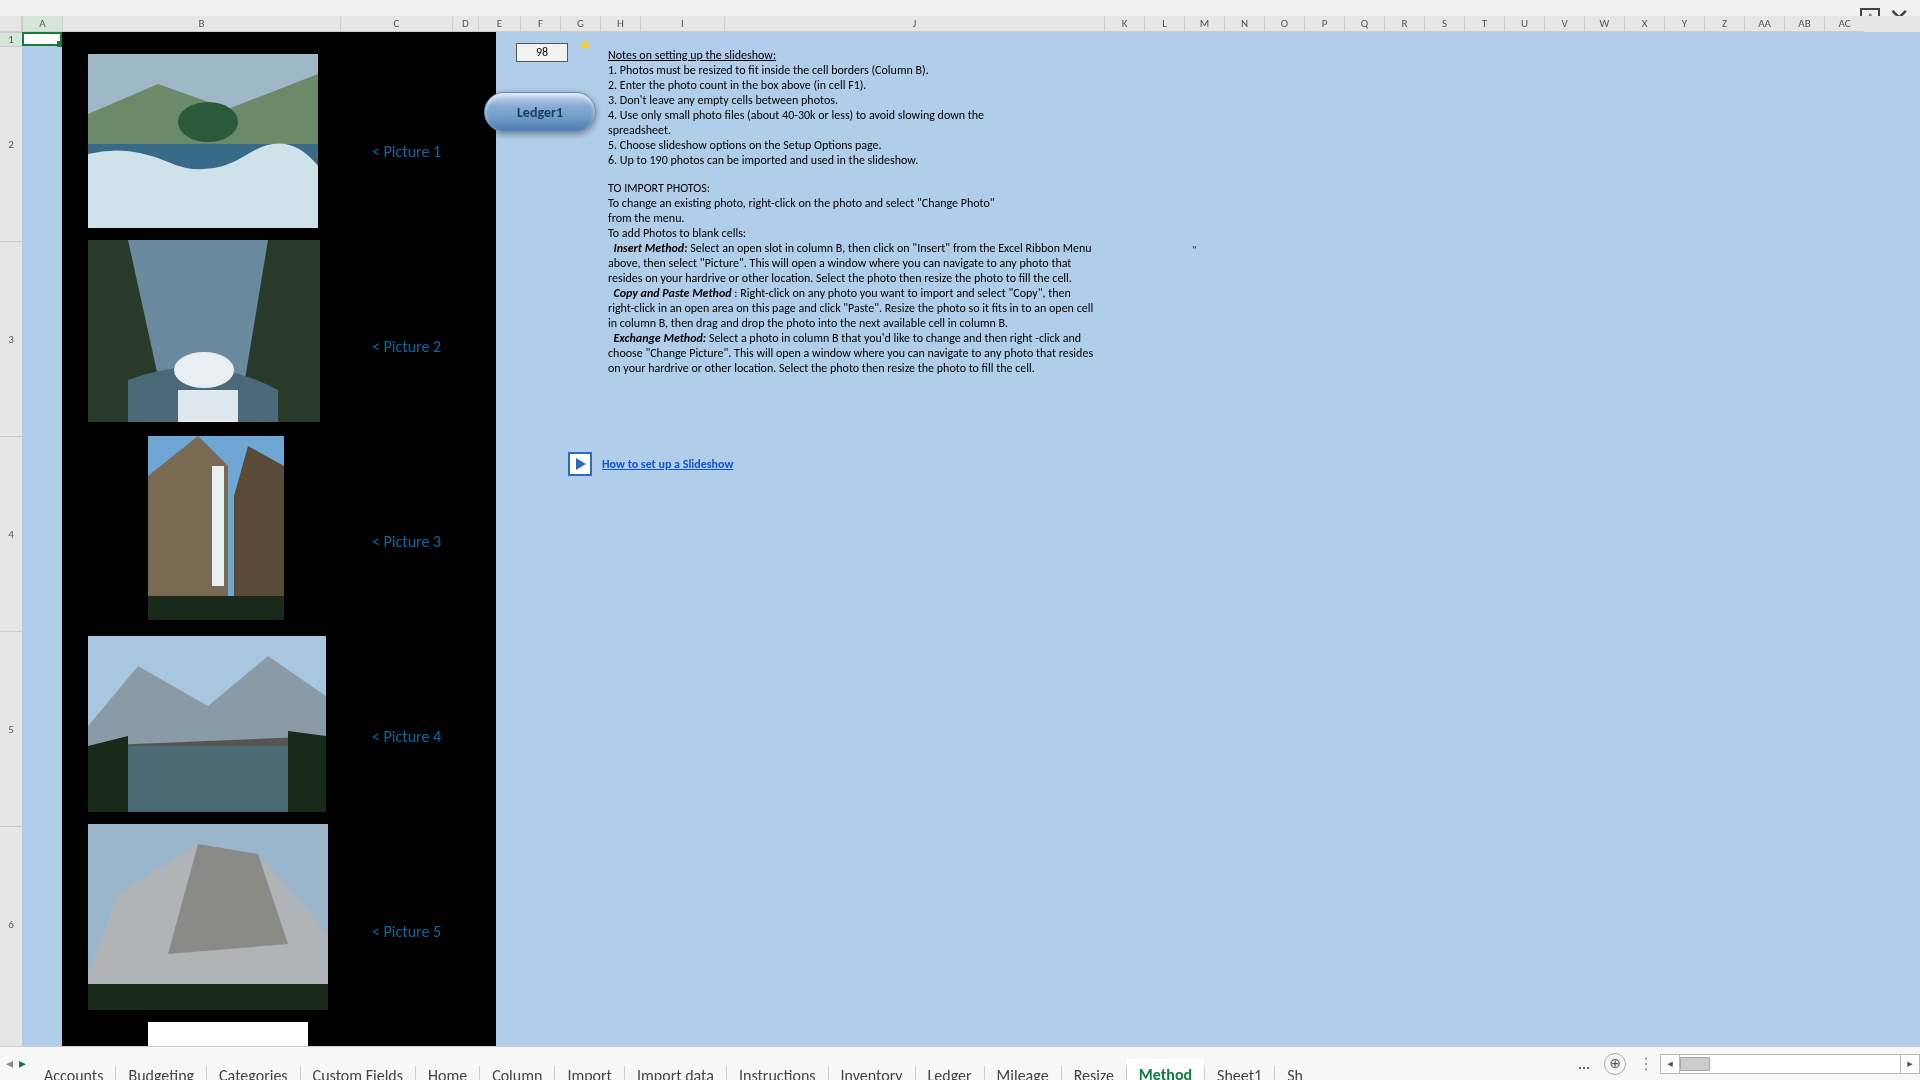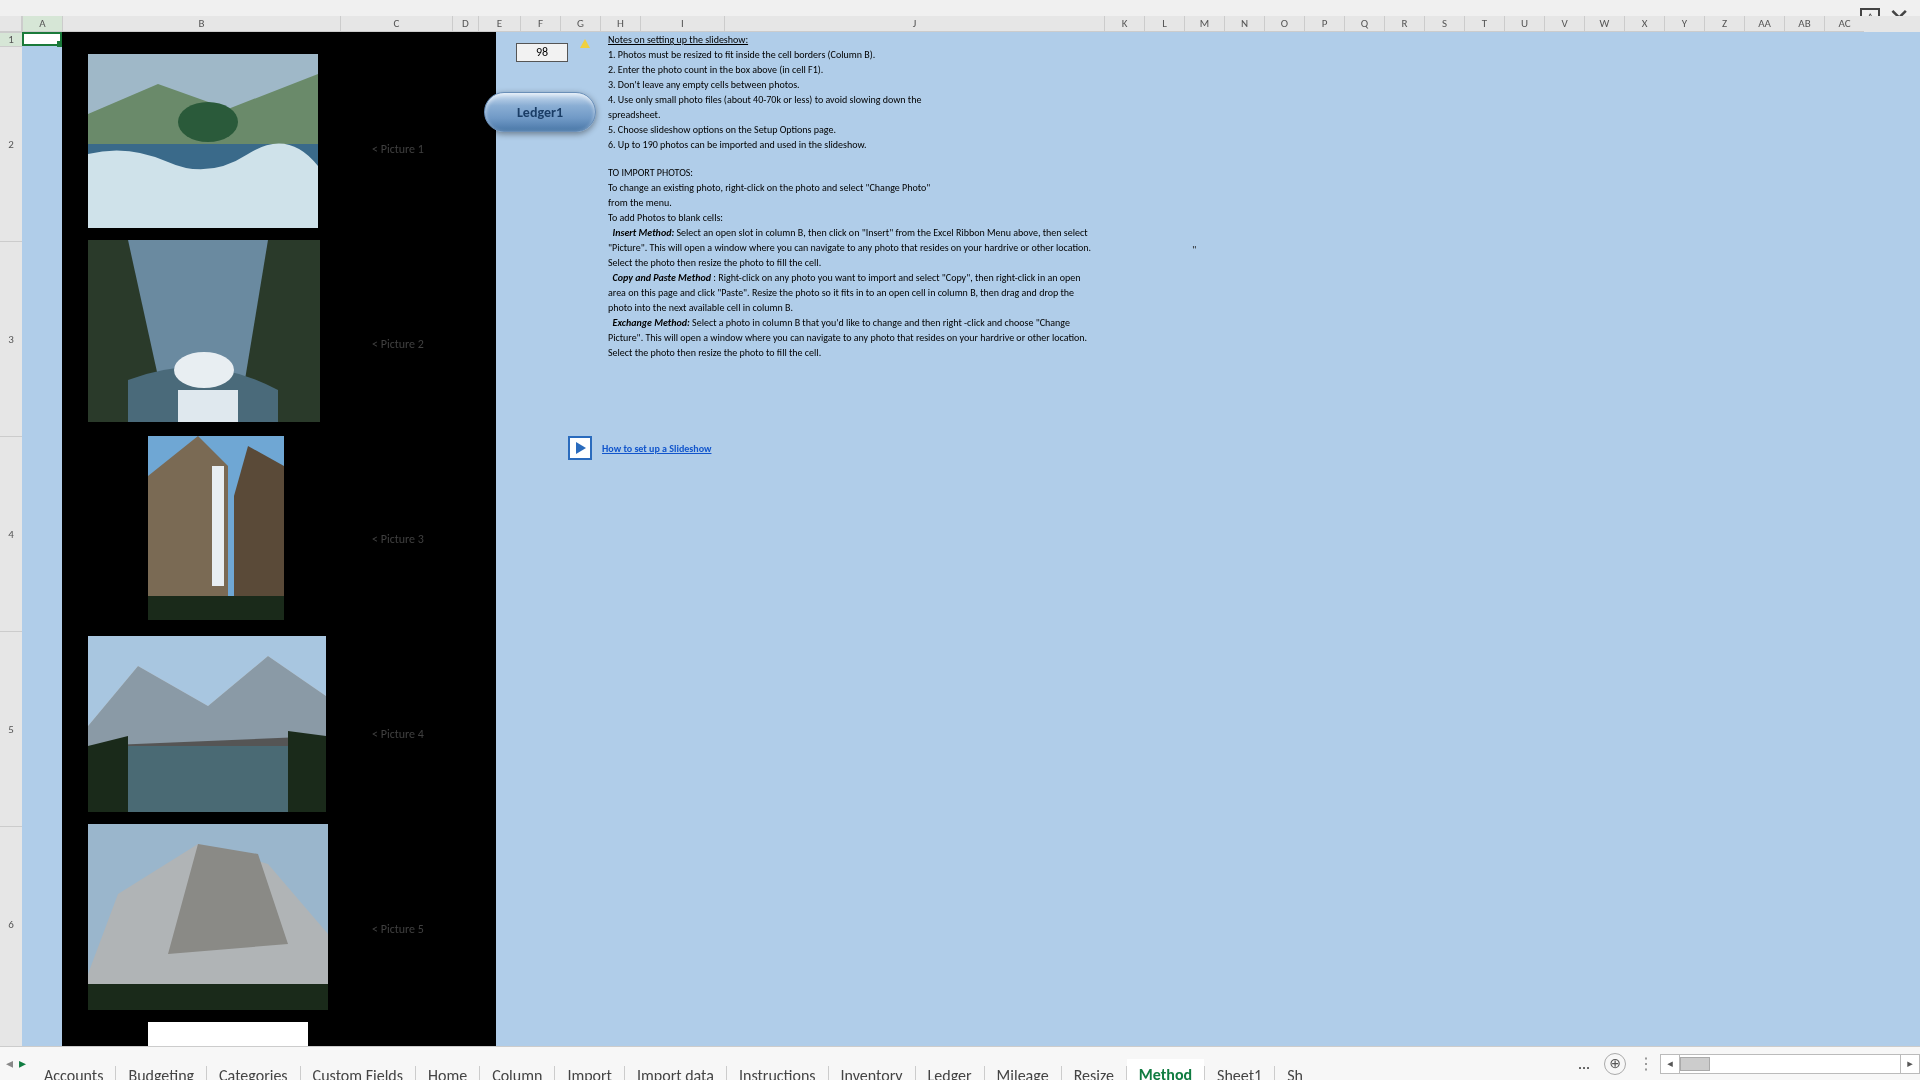--- a/index.html
+++ b/index.html
@@ -39,34 +39,34 @@
 .black-b svg.ph-svg { position:absolute; }
 
 
 .gutter { position:absolute; left:22px; top:32px; width:18px; height:1012px; background:#a7c6e5; }
 .gutter .vtxt { position:absolute; left:2px; width:14px; font-size:11px; color:#444; writing-mode:vertical-rl; white-space:nowrap; }
 
 
 .black-c { position:absolute; left:318px; top:0; width:156px; height:100%; background:#000; }
 
 
-.pic-label { position:absolute; color:#404040; font-size:12px; left:350px; }
+.pic-label { position:absolute; color:#0369a1; font-size:16px; left:350px; }
 
 
 .pc-label { position:absolute; left:408px; top:14px; font-size:12px; color:#000; }
 .pc-box { position:absolute; left:494px; top:11px; width:52px; height:19px; background:#f2f2f2; border:1px solid #555; text-align:center; font-size:12px; line-height:17px; color:#000; }
 
 
 .warn-tri { position:absolute; left:558px; top:7px; width:0; height:0; border-left:5px solid transparent; border-right:5px solid transparent; border-bottom:9px solid #f0d040; }
 
 
 .ledger-btn { position:absolute; left:462px; top:60px; width:112px; height:40px; border-radius:20px; background:linear-gradient(#cfe0f2,#8aaed4,#7099c6,#4a78a8); box-shadow:inset 0 2px 4px rgba(255,255,255,.6), 0 2px 6px rgba(0,0,0,.4); color:#1a3d66; font-weight:bold; font-size:14px; display:flex; align-items:center; justify-content:center; cursor:pointer; border:1px solid #6a8fb8; }
 
 
-.notes { position:absolute; left:586px; top:0; width:490px; font-size:10px; color:#000; line-height:15px; }
+.notes { position:absolute; left:586px; top:16px; width:490px; font-size:12px; color:#000; line-height:15px; }
 .notes .u { text-decoration:underline; }
 .notes b { font-weight:bold; }
 .notes .link-row { position:absolute; left:-40px; top:404px; display:flex; align-items:center; gap:10px; }
 .play-icon { width:24px; height:24px; border:2px solid #2a6bbd; background:#fff; display:flex; align-items:center; justify-content:center; }
 .play-icon .tri { width:0; height:0; border-left:10px solid #2a6bbd; border-top:6px solid transparent; border-bottom:6px solid transparent; margin-left:2px; }
 .notes .hlink { color:#1155cc; text-decoration:underline; cursor:pointer;font-weight:bold; }
 
 
 .tick { position:absolute; left:1170px; top:211px; font-size:11px; color:#222; }
 
@@ -207,21 +207,21 @@
 
     <div class="ledger-btn">
         <span>Ledger1</span>
       </div>
 
     <div class="notes">
       <div class="u">Notes on setting up the slideshow:</div>
       <div>1.  Photos must be resized to fit inside the cell borders (Column B).</div>
       <div>2.  Enter the photo count in the box above (in cell F1).</div>
       <div>3.  Don't leave any empty cells between photos.</div>
-      <div>4.  Use only small photo files (about 40-70k or less) to avoid slowing down the</div>
+      <div>4.  Use only small photo files (about 40-30k or less) to avoid slowing down the</div>
       <div>spreadsheet.</div>
       <div>5.  Choose slideshow options on the Setup Options page.</div>
       <div>6.  Up to 190 photos can be imported and used in the slideshow.</div>
       <div style="height:13px"></div>
       <div>TO IMPORT PHOTOS:</div>
       <div>To change an existing photo, right-click on the photo and select "Change Photo"</div>
       <div>from the menu.</div>
       <div>To add Photos to blank cells:</div>
       <div>&nbsp;&nbsp;<b><i>Insert Method:</i></b><span>   Select an open slot in column B, then click on  "Insert" from the Excel Ribbon Menu above, then select "Picture".  This will open a window where you can navigate to any photo that resides on your hardrive or other location.  Select the photo then resize the photo to fill the cell.</span></div>
       <div>&nbsp;&nbsp;<b><i>Copy and Paste Method</i></b><span> :   Right-click on any photo you want to import and select "Copy", then right-click in an open area on this page and click "Paste".  Resize the photo so it fits in to an open cell in column B, then drag and drop the photo into the next available cell in column B.</span></div>

